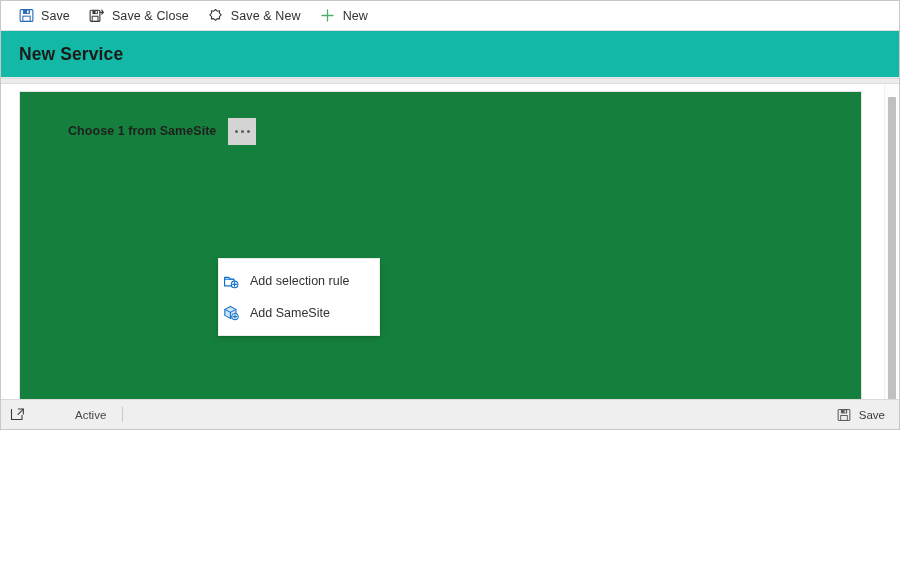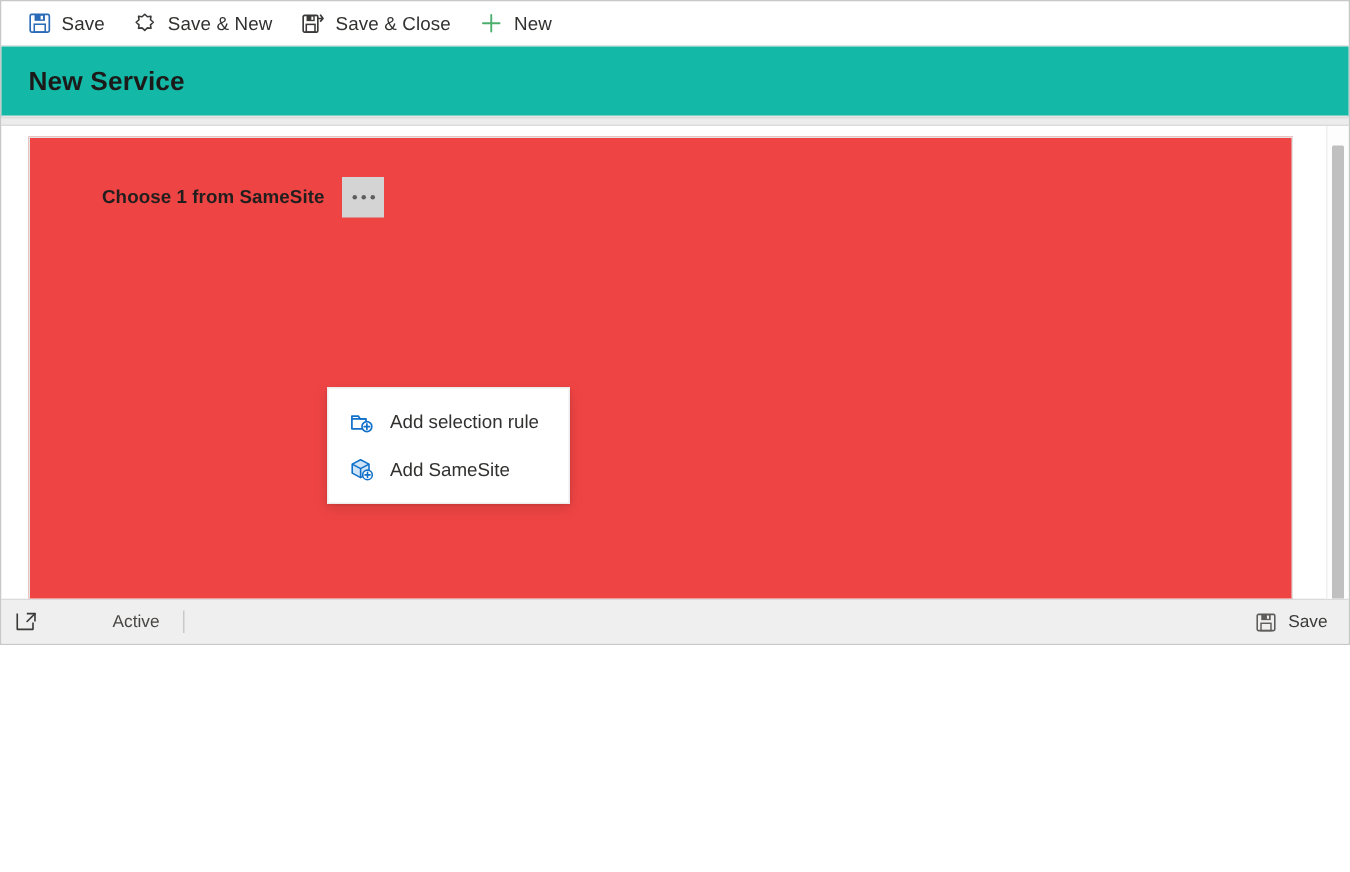--- a/index.html
+++ b/index.html
@@ -113,21 +113,21 @@
     position: relative;
     flex: 1 1 auto;
     background: #ffffff;
     padding: 7px 0 0 18px;
     overflow: hidden;
   }
   #resource-panel {
     position: relative;
     width: 843px;
     height: 414px;
-    background: #ef4444;
+    background: #15803d;
     border: 1px solid #e3e3e3;
   }
 
   #requirement-row {
     display: flex;
     align-items: center;
     position: absolute;
     left: 48px;
     top: 26px;
   }
@@ -168,21 +168,21 @@
     background: #ffffff;
     border: 1px solid #ececec;
     box-shadow: 0 3.2px 9px rgba(0,0,0,.13), 0 .6px 2px rgba(0,0,0,.11);
     padding: 6px 0;
     z-index: 40;
   }
   .menu-item {
     display: flex;
     align-items: center;
     height: 32px;
-    padding: 0 10px 0 14px;
+    padding: 0 10px 0 4px;
     cursor: default;
     text-align: center;
   }
   .menu-item .mi-icon {
     width: 16px; height: 16px;
     margin-right: 11px;
     flex: 0 0 16px;
     display: flex; align-items: center; justify-content: center;
   }
   .menu-item .mi-label {
@@ -271,37 +271,37 @@
           <rect x="8.6" y="2.7" width="1.7" height="2.6" fill="#ffffff"></rect>
           <rect x="4.1" y="8.7" width="7.8" height="5.6" fill="none" stroke="#2b6cb8" stroke-width="1.1"></rect>
         </svg>
       </span>
       <span class="cmd-label">Save</span>
     </div>
 
     <div class="cmd-btn">
       <span class="cmd-icon">
         <svg width="15" height="15" viewBox="0 0 16 16">
-          <path d="M8 1.6 L9.9 3.4 L12.4 3 L12.1 5.5 L14.1 7.3 L12.1 9.1 L12.4 11.6 L9.9 11.3 L8 13.1 L6.1 11.3 L3.6 11.6 L3.9 9.1 L1.9 7.3 L3.9 5.5 L3.6 3 L6.1 3.4 Z" fill="none" stroke="#3b3a39" stroke-width="1.15" stroke-linejoin="round"></path>
-        </svg>
-      </span>
-      <span class="cmd-label">Save &amp; New</span>
-    </div>
-
-    <div class="cmd-btn">
-      <span class="cmd-icon">
-        <svg width="15" height="15" viewBox="0 0 16 16">
           <rect x="1.2" y="2.4" width="10.4" height="11.9" rx="1" fill="none" stroke="#3b3a39" stroke-width="1.2"></rect>
           <rect x="3.6" y="2.4" width="5.8" height="4.1" fill="#3b3a39"></rect>
           <rect x="7" y="3.3" width="1.4" height="2.3" fill="#ffffff"></rect>
           <rect x="3.4" y="8.8" width="6.2" height="5.5" fill="none" stroke="#3b3a39" stroke-width="1.1"></rect>
           <path d="M11.6 4.6 H15 M13.6 2.3 L15.3 4.6 L13.6 6.5" fill="none" stroke="#3b3a39" stroke-width="1.2" stroke-linecap="round" stroke-linejoin="round"></path>
         </svg>
       </span>
       <span class="cmd-label">Save &amp; Close</span>
+    </div>
+
+    <div class="cmd-btn">
+      <span class="cmd-icon">
+        <svg width="15" height="15" viewBox="0 0 16 16">
+          <path d="M8 1.6 L9.9 3.4 L12.4 3 L12.1 5.5 L14.1 7.3 L12.1 9.1 L12.4 11.6 L9.9 11.3 L8 13.1 L6.1 11.3 L3.6 11.6 L3.9 9.1 L1.9 7.3 L3.9 5.5 L3.6 3 L6.1 3.4 Z" fill="none" stroke="#3b3a39" stroke-width="1.15" stroke-linejoin="round"></path>
+        </svg>
+      </span>
+      <span class="cmd-label">Save &amp; New</span>
     </div>
 
     <div class="cmd-btn">
       <span class="cmd-icon">
         <svg width="15" height="15" viewBox="0 0 16 16">
           <path d="M8 2.1 V13.9 M2.1 8 H13.9" stroke="#4caf6d" stroke-width="1.35" stroke-linecap="round"></path>
         </svg>
       </span>
       <span class="cmd-label">New</span>
     </div>

